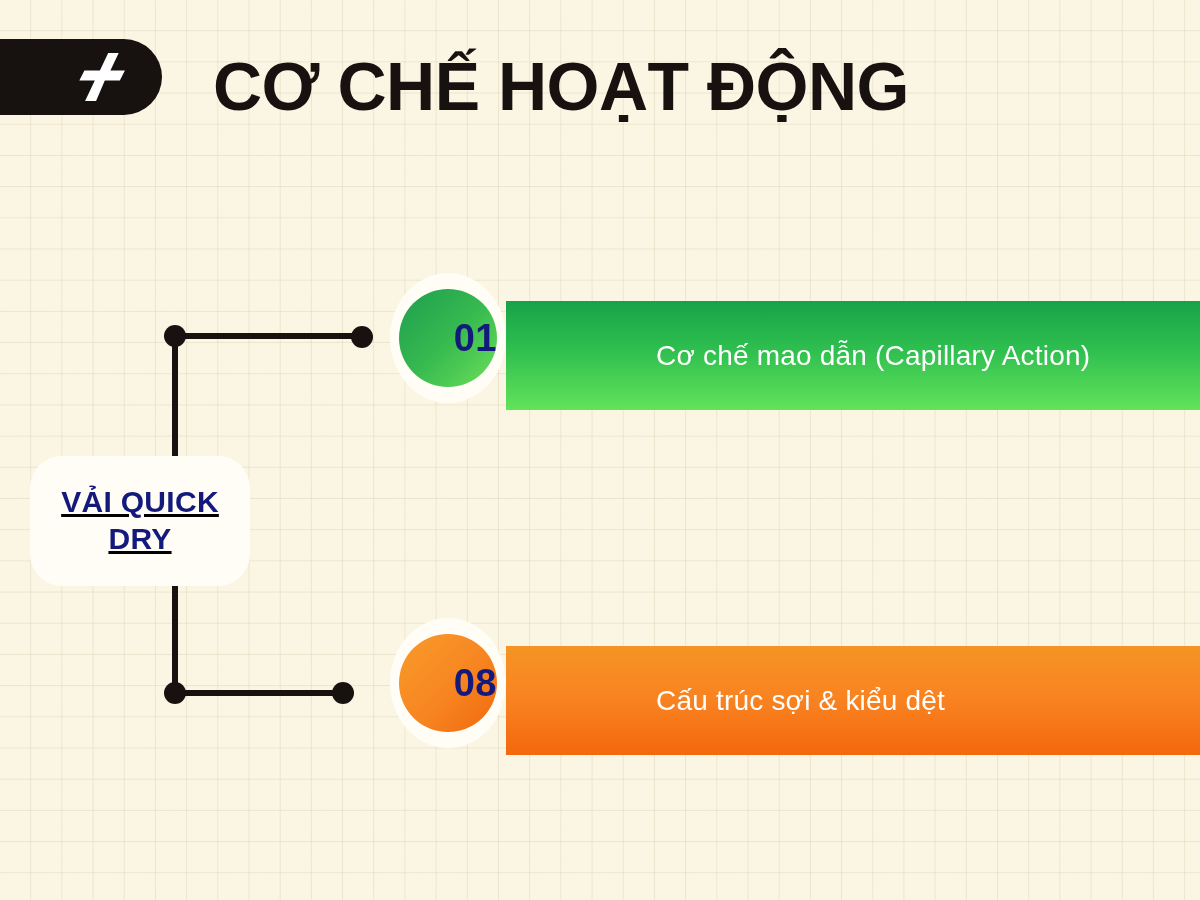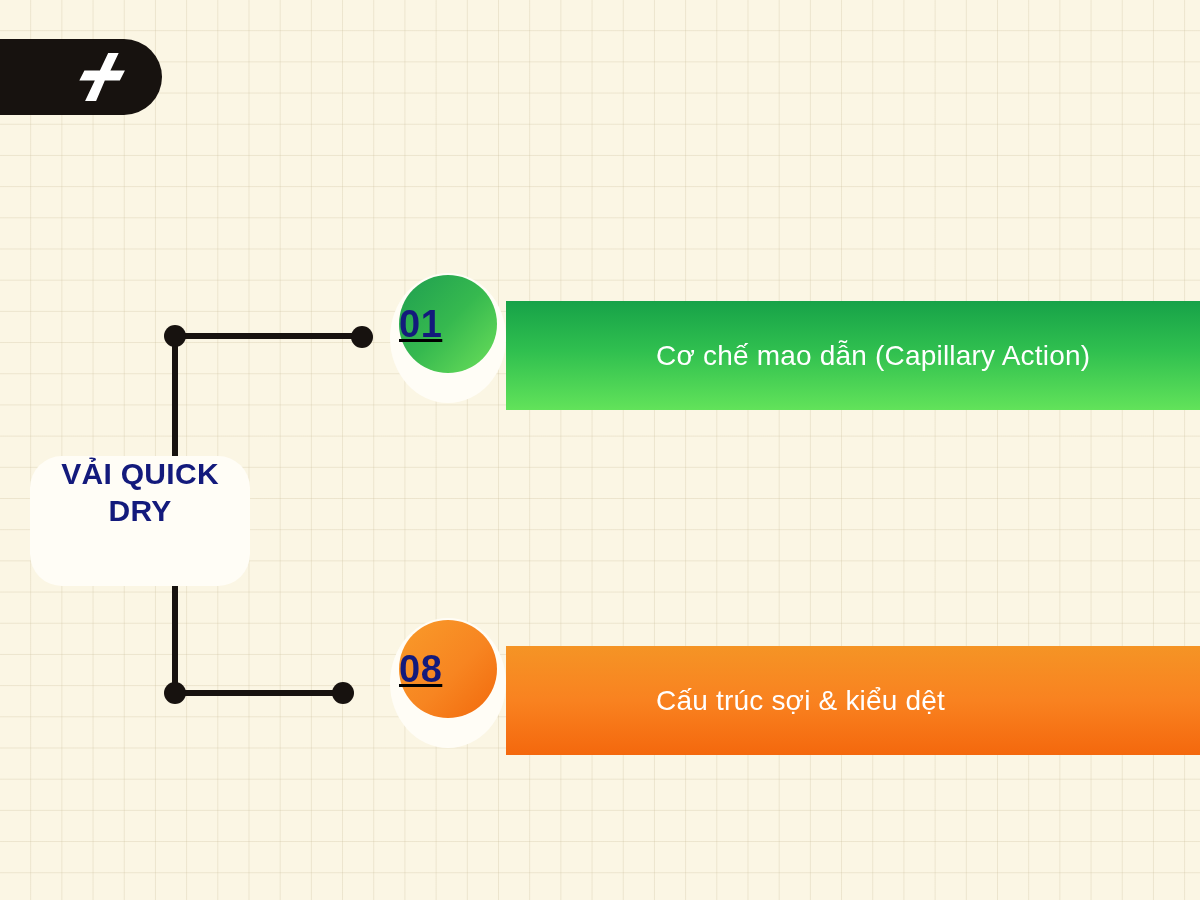--- a/index.html
+++ b/index.html
@@ -69,24 +69,26 @@
   
   .source-node {
     position: absolute;
     left: 30px;
     top: 456px;
     width: 220px;
     height: 130px;
     background: #FFFDF6;
     border-radius: 32px;
     display: flex;
+    align-items: center;
     justify-content: center;
     text-align: center;
     box-sizing: border-box;
-    padding: 0 14px;
+    padding: 16px 14px;
+    text-decoration: underline;
   }
   .source-node-label {
     font-size: 30px;
     font-weight: 700;
     color: #131A7C;
     line-height: 1.22;
     letter-spacing: 0.3px;
   }
 
   
@@ -118,28 +120,27 @@
     top: 0;
     width: 116px;
     height: 130px;
     border-radius: 50%;
     background: #FFFDF6;
     z-index: 2;
   }
   .step-circle {
     position: absolute;
     left: 9px;
-    top: 2px;
+    top: 16px;
     width: 98px;
     height: 98px;
     border-radius: 50%;
     display: flex;
     align-items: center;
-    justify-content: flex-start;
-    text-decoration: underline;
+    justify-content: flex-end;
   }
   .step-number {
     font-size: 38px;
     font-weight: 700;
     color: #131A7C;
     letter-spacing: 0.5px;
   }
 
   #row-01 { top: 273px; }
   #row-01 .step-bar {
@@ -163,20 +164,21 @@
 <body>
 
 <div id="canvas">
 
   <div class="logo-badge">
     <svg class="logo-glyph" viewBox="0 0 52 52">
       <path d="M30.5 2 L41 2 L35.5 19.5 L50 19.5 L46.5 29.5 L31.5 29.5 L26 50 L15 50 L21.5 29.5 L6 29.5 L9.5 19.5 L25 19.5 Z" fill="#FFFFFF" transform="skewX(-9) translate(3,0)"></path>
     </svg>
   </div>
 
+  <div class="page-title">CƠ CHẾ HOẠT ĐỘNG</div>
 
   <svg class="conn-svg">
     <g stroke="#17120F" stroke-width="6" fill="none">
       <path d="M175 336 L362 336"></path>
       <path d="M175 336 L175 693"></path>
       <path d="M175 693 L343 693"></path>
     </g>
     <circle cx="175" cy="336" r="11" fill="#17120F"></circle>
     <circle cx="362" cy="337" r="11" fill="#17120F"></circle>
     <circle cx="175" cy="693" r="11" fill="#17120F"></circle>

